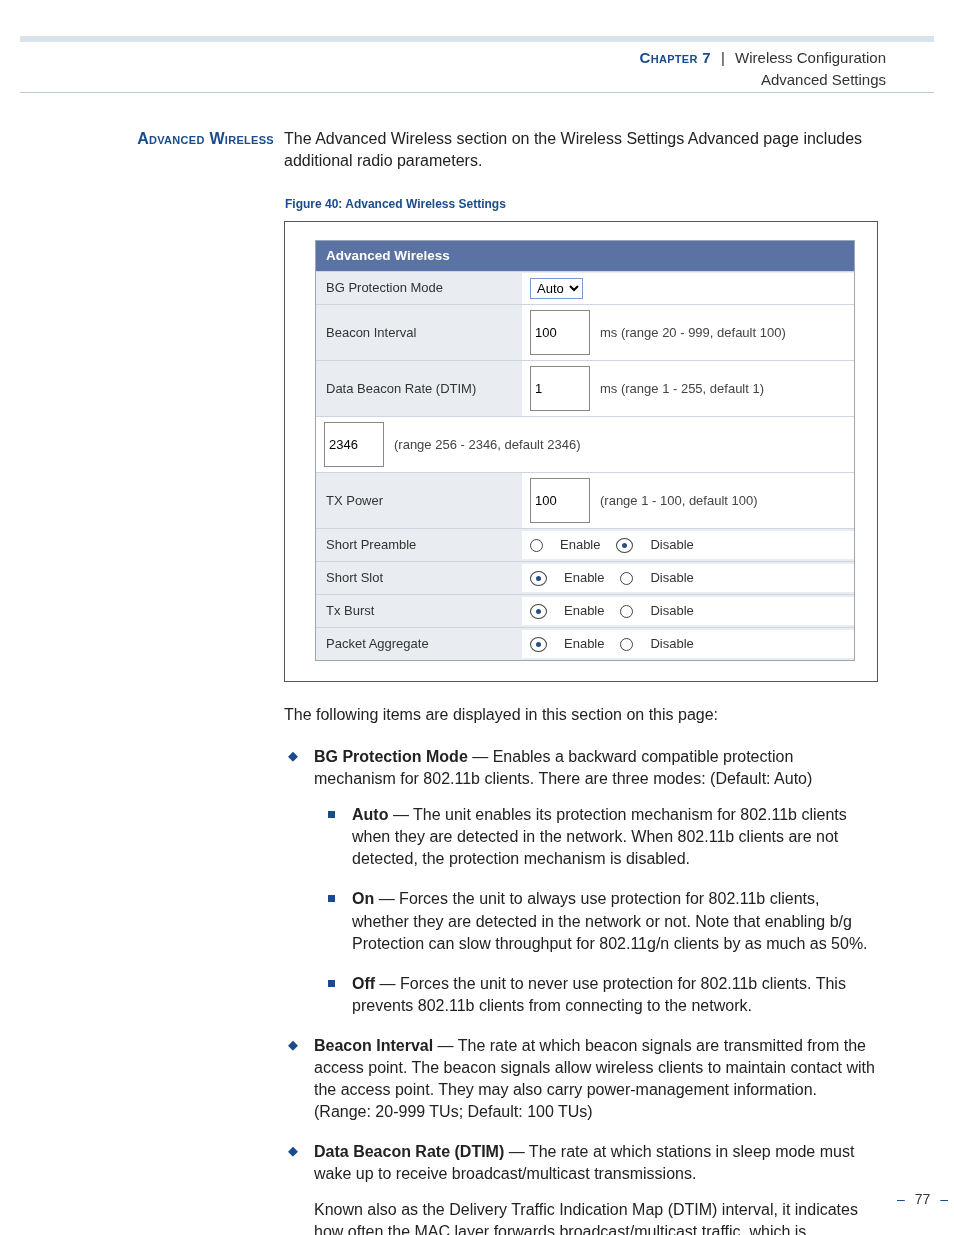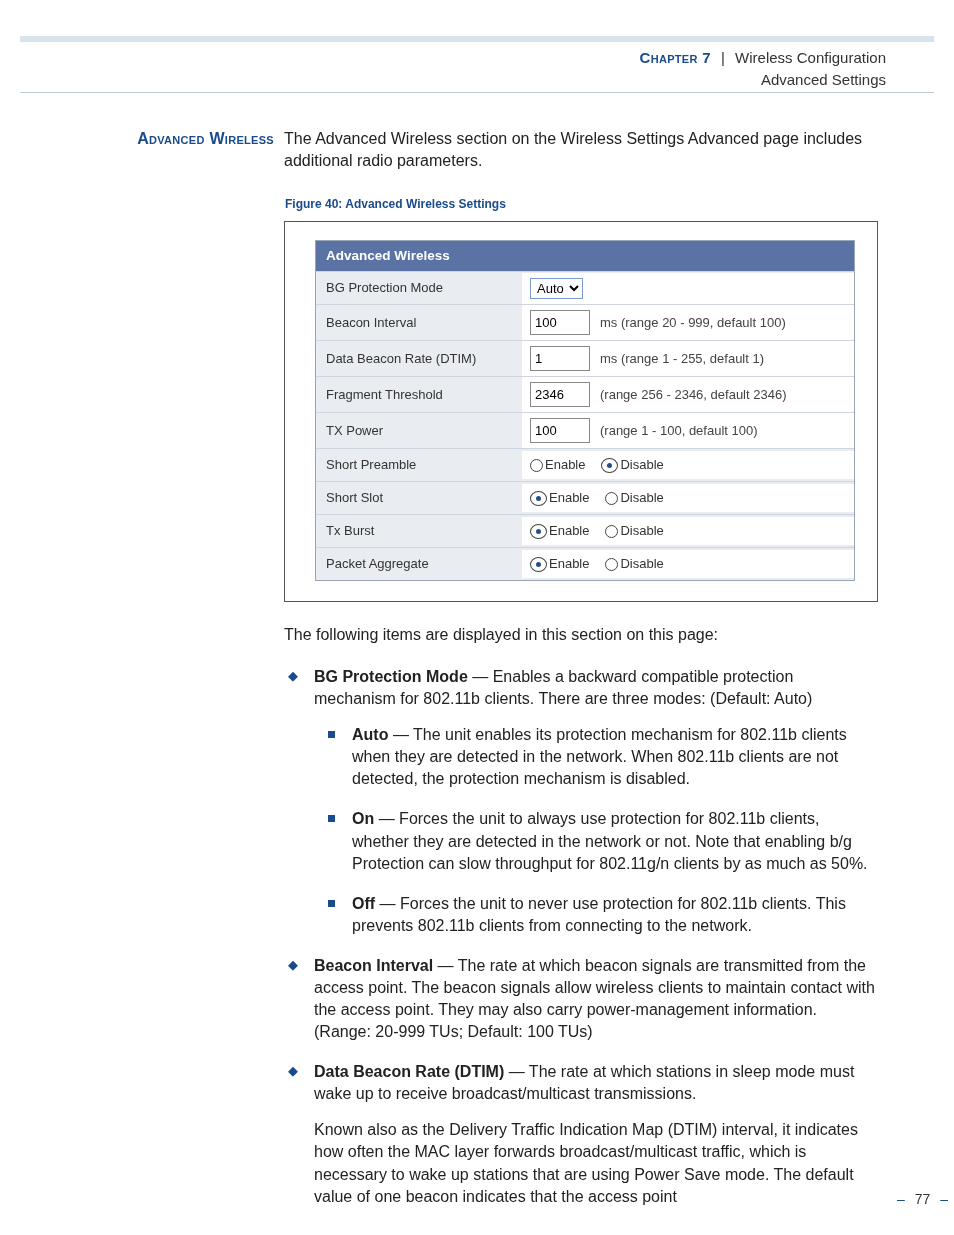--- a/index.html
+++ b/index.html
@@ -18,24 +18,24 @@
   .maincol{flex:1;font-size:16px;line-height:1.38;color:#222}
   .fcap{color:#1a4b8c;font-weight:bold;font-size:12px;margin:24px 0 8px 1px}
 
   .shot{border:1px solid #555;padding:18px 22px 20px 30px;background:#fff}
   .panel{border:1px solid #9aa6b3;background:#e9edf2;font-family:Arial,Helvetica,sans-serif;font-size:13px;color:#333}
   .panel-h{background:#5a72a4;color:#fff;font-weight:bold;padding:6px 10px;font-size:13.5px}
   .prow{display:flex;align-items:center;border-top:1px solid rgba(160,170,185,.35)}
   .prow:first-of-type{border-top:none}
   .plabel{flex:0 0 188px;padding:7px 8px 7px 10px}
   .pval{flex:1;display:flex;align-items:center;background:#fff;padding:5px 8px;gap:10px}
-  .tinput{width:50px;border:1px solid #888;padding:4px 4px;font-size:13px;font-family:Arial}
+  .tinput{width:50px;border:1px solid #888;padding:14px 4px;font-size:13px;font-family:Arial}
   .sel{border:1px solid #7a9bd0;background:#fff;font-size:13px;font-family:Arial;padding:1px 2px}
   .hint{color:#444;font-size:13px}
-  .radio{display:inline-flex;align-items:center;gap:2px;margin-right:6px}
+  .radio{display:inline-flex;align-items:center;gap:17px;margin-right:6px}
   .rdot{width:11px;height:11px;border:1px solid #444;border-radius:50%;display:inline-flex;align-items:center;justify-content:center}
   .rdot.sel::after{content:"";width:5px;height:5px;background:#2b4d86;border-radius:50%}
 
   .para{margin:22px 0 20px 0}
   .ul1{list-style:none;padding:0;margin:12px 0 0 4px}
   .ul1>li{position:relative;padding-left:26px;margin:4px 0 18px 0}
   .ul1>li::before{content:"◆";color:#1a4b8c;position:absolute;left:0;top:1px;font-size:13px}
   .ul2{list-style:none;padding:0;margin:14px 0 0 14px}
   .ul2>li{position:relative;padding-left:24px;margin:0 0 18px 0}
   .ul2>li::before{content:"";position:absolute;left:0;top:7px;width:7px;height:7px;background:#1a4b8c}
@@ -88,21 +88,20 @@
 
             <div class="prow">
               <div class="plabel">Data Beacon Rate (DTIM)</div>
               <div class="pval">
                 <input class="tinput" value="1" style="">
                 <span class="hint">ms (range 1 - 255, default 1)</span>
               </div>
             </div>
 
             <div class="prow">
-              <div class="plabel">Fragment Threshold</div>
               <div class="pval">
                 <input class="tinput" value="2346" style="">
                 <span class="hint">(range 256 - 2346, default 2346)</span>
               </div>
             </div>
 
 
             <div class="prow">
               <div class="plabel">TX Power</div>
               <div class="pval">

